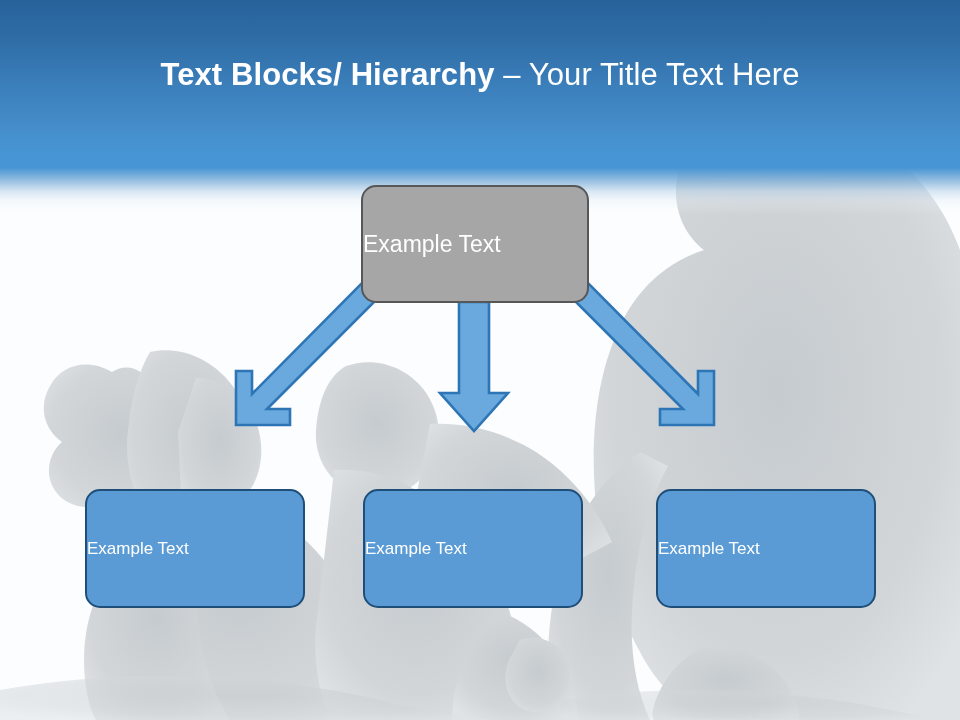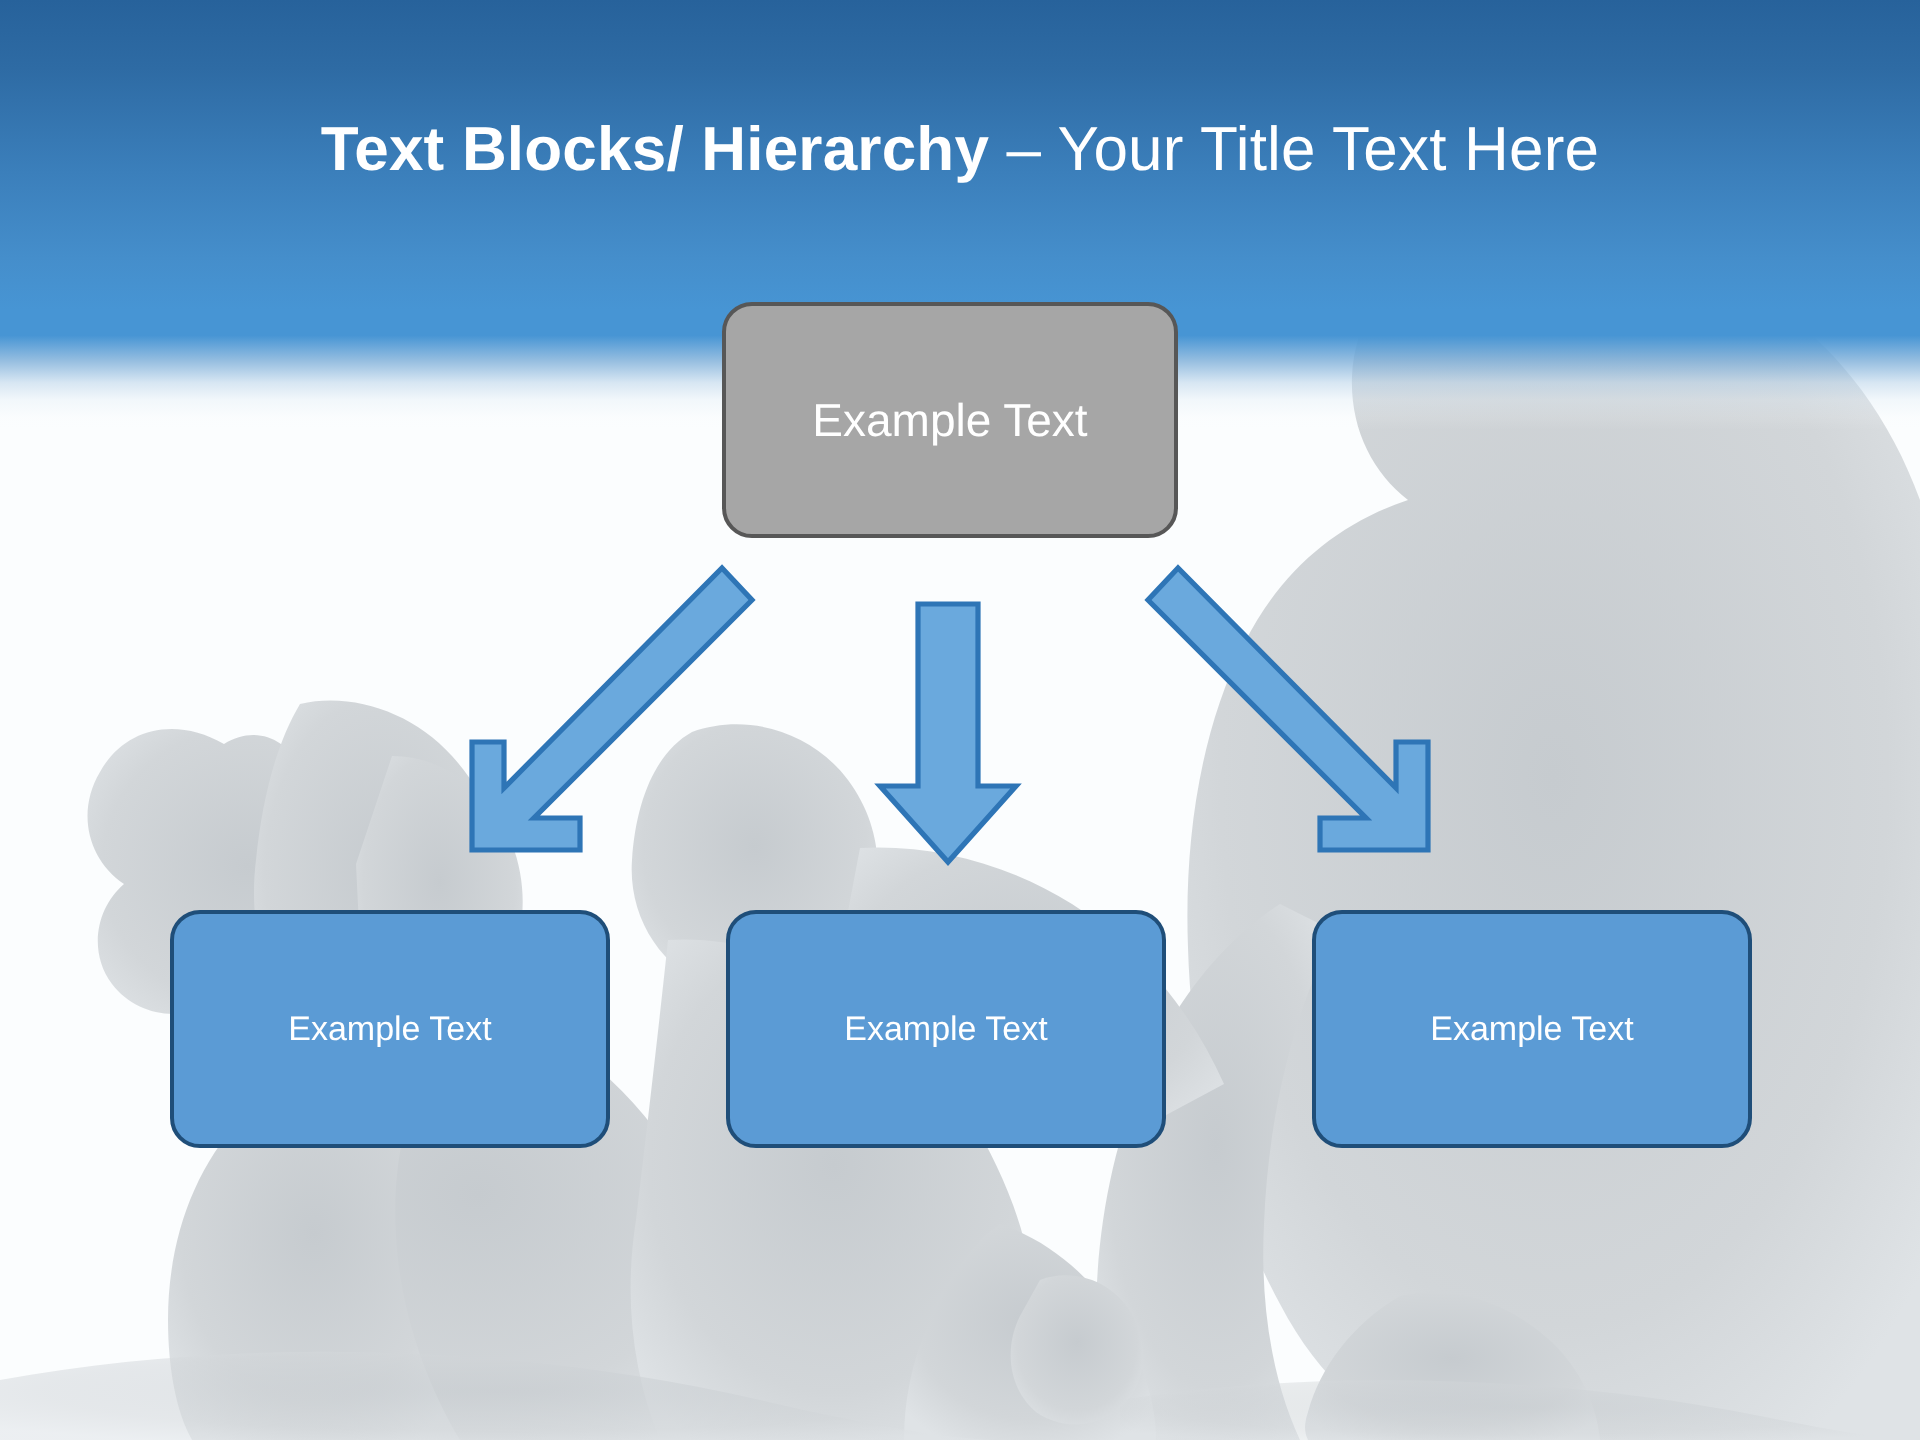--- a/index.html
+++ b/index.html
@@ -66,25 +66,25 @@
   }
   .title .bold { font-weight: bold; margin-top: 28px; }
   .title .light { font-weight: normal; text-align: right; }
 
   
   .node {
     position: absolute;
     z-index: 5;
     display: flex;
     align-items: center;
-    justify-content: center;
     box-sizing: border-box;
     border-radius: 15px;
     color: #ffffff;
     text-align: center;
+    margin-top: 34px;
   }
   .node-top {
     left: 361px; top: 151px;
     width: 228px; height: 118px;
     background: #a6a6a6;
     border: 2px solid #575757;
     font-size: 23px;
   }
   .node-child {
     width: 220px; height: 119px;

